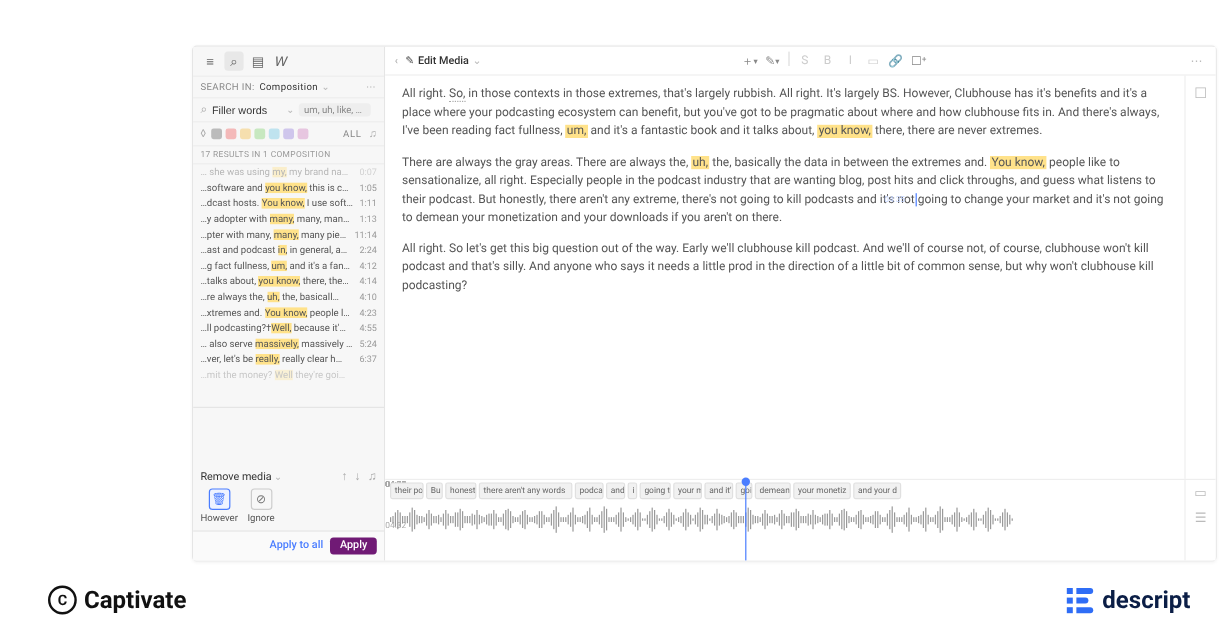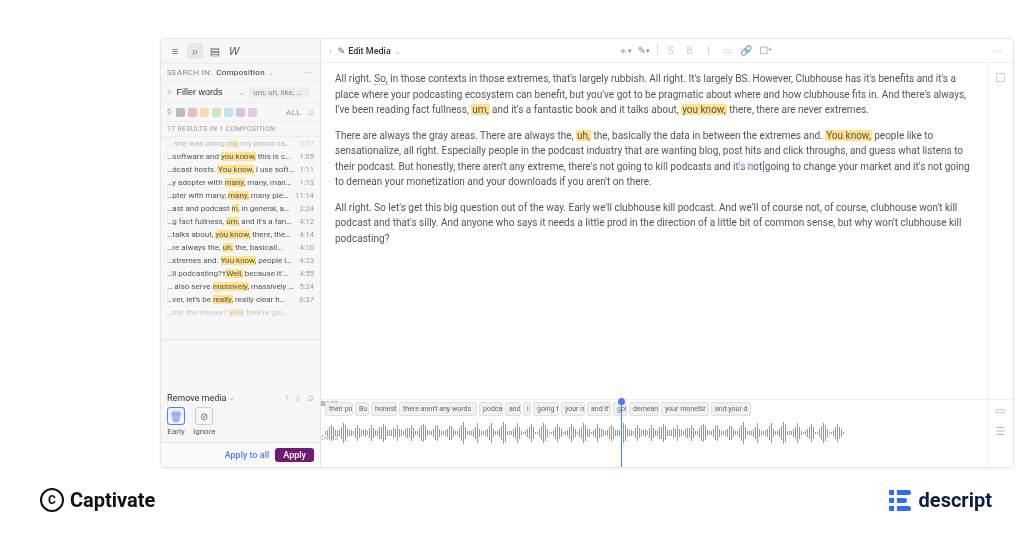--- a/index.html
+++ b/index.html
@@ -203,21 +203,21 @@
         <span style="color:#bbb;font-size:8px;margin-left:2px">⌄</span>
         <span class="arrows">
           <span>↑</span>
           <span>↓</span>
           <span>♫</span>
         </span>
       </div>
       <div class="lp-remove-opts" id="rm-opts">
           <div class="rm-opt active">
             <div class="rm-icon">🗑</div>
-            <span>Early</span>
+            <span>However</span>
           </div>
           <div class="rm-opt">
             <div class="rm-icon">⊘</div>
             <span>Ignore</span>
           </div>
         </div>
     </div>
 
     <div class="lp-apply-bar">
       <span class="link">Apply to all</span>

